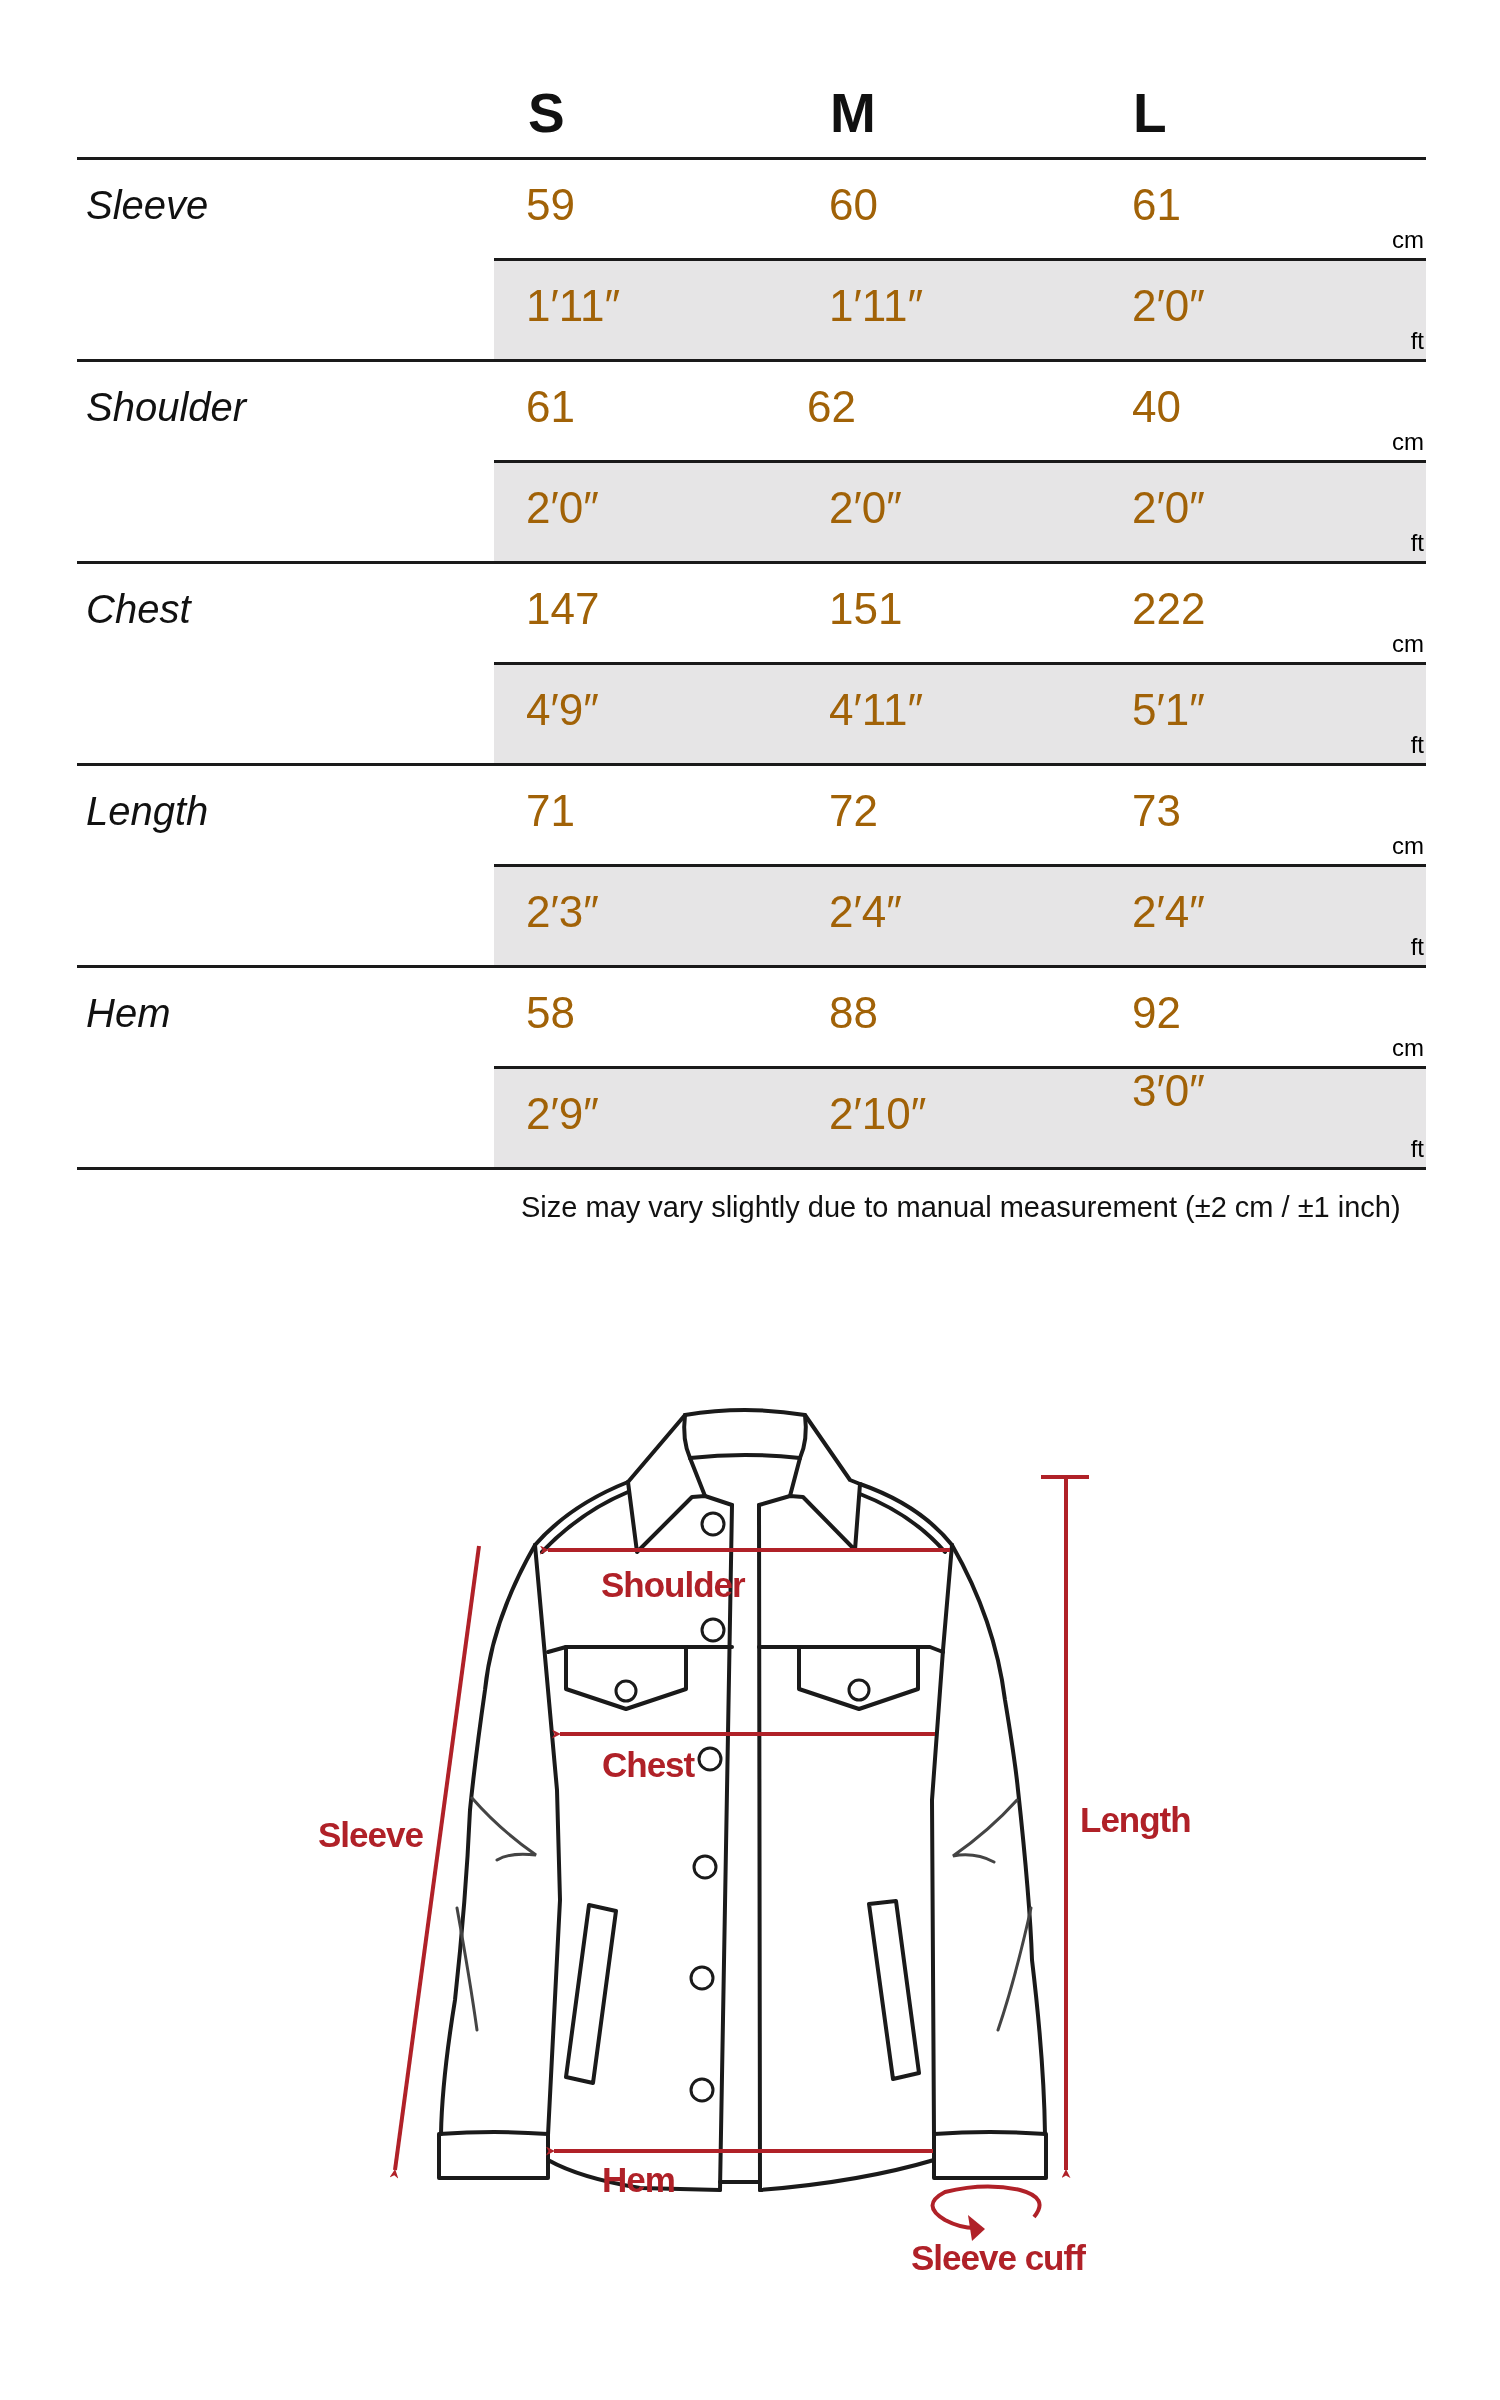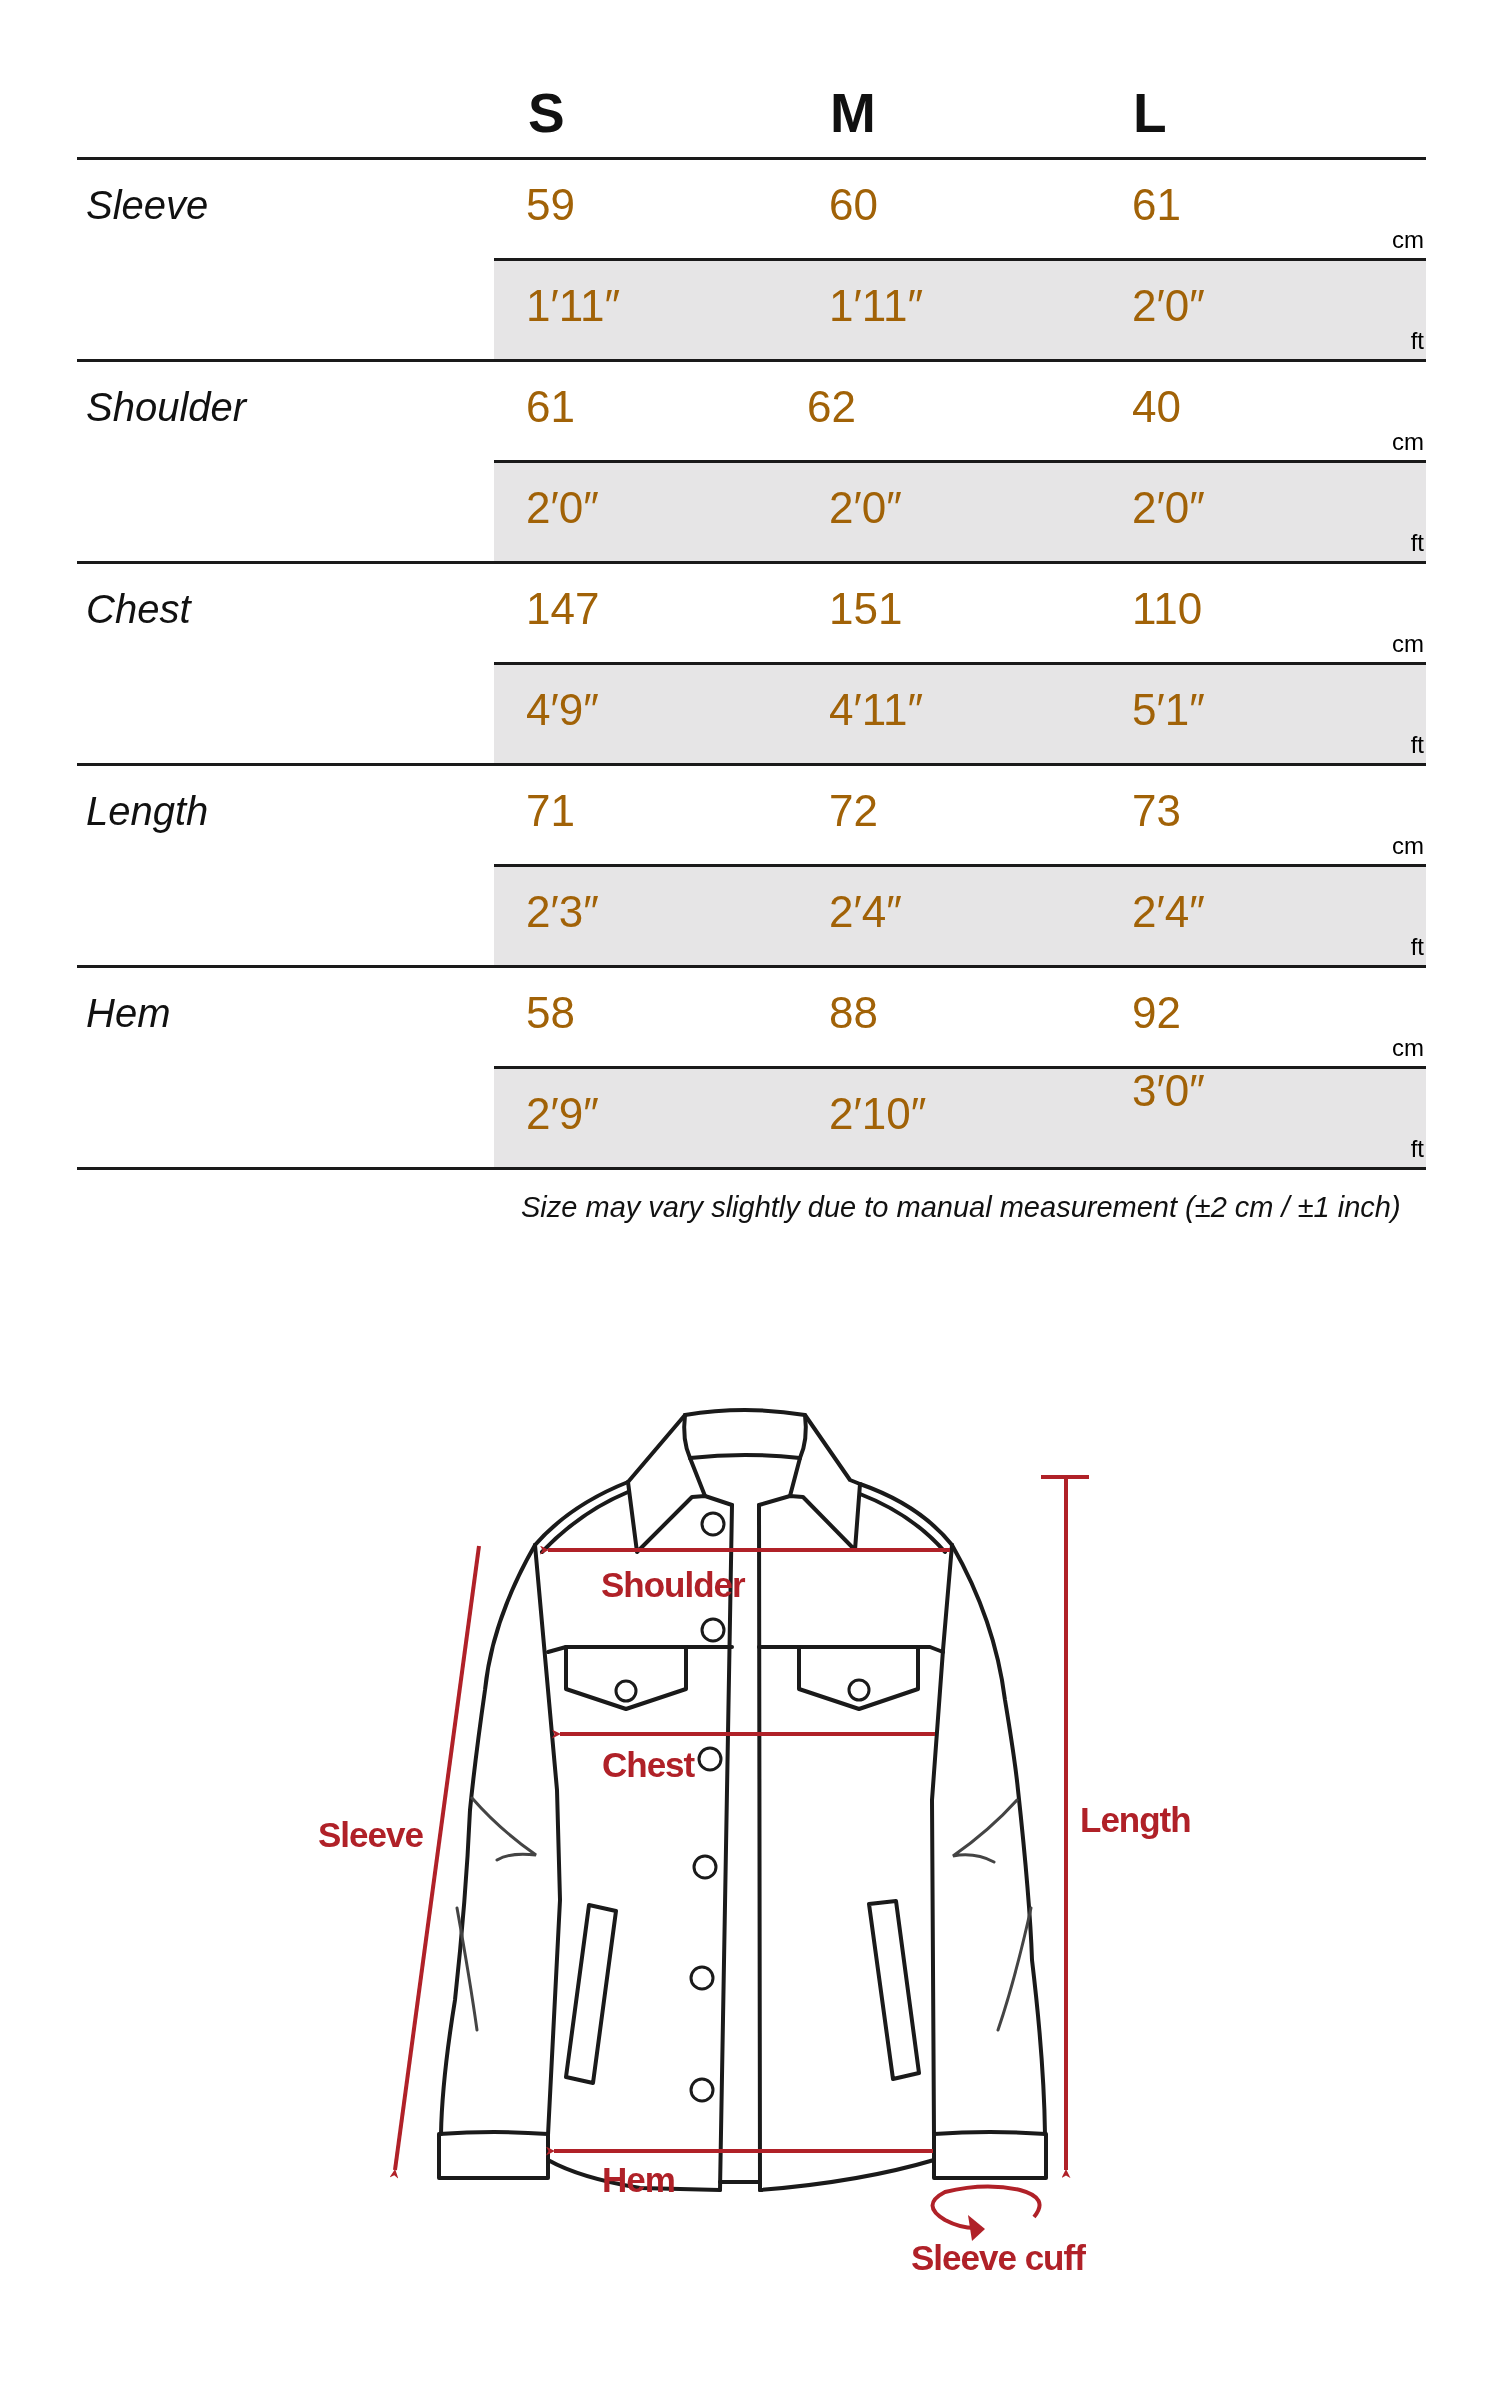--- a/index.html
+++ b/index.html
@@ -4,21 +4,21 @@
 <style>
   html, body { margin: 0; padding: 0; background: #ffffff; }
   body { width: 1500px; height: 2400px; position: relative; overflow: hidden;
          font-family: "Liberation Sans", sans-serif; color: #111; }
   .size-head { position: absolute; top: 80px; font-weight: bold; font-size: 55px; line-height: 66px; color: #111; }
   .hline { position: absolute; height: 3px; background: #1a1a1a; }
   .gray { position: absolute; left: 494px; width: 932px; height: 99px; background: #e6e5e6; }
   .label { position: absolute; left: 86px; font-style: italic; font-size: 40px; line-height: 46px; color: #111; }
   .cell { position: absolute; font-size: 44px; line-height: 46px; color: #a16207; }
   .unit { position: absolute; right: 76px; font-size: 24px; line-height: 28px; color: #000000; margin-top: 20px; }
-  .note { position: absolute; left: 521px; top: 1190px; width: 900px; font-style: italic;
+  .note { position: absolute; left: 521px; top: 1190px; width: 900px; 
           font-size: 29px; line-height: 34px; color: #111; }
   svg.diagram { position: absolute; left: 0; top: 0; }
   .dlabel { position: absolute; font-weight: bold; font-size: 35px; line-height: 40px; color: #b02128; letter-spacing: -1px; }
 </style>
 </head>
 <body>
 
 <div>
 
   <div class="size-head" style="left:528px">S</div>
@@ -65,21 +65,21 @@
     <div class="cell" style="left:526px;top:485px">2′0″</div>
     <div class="cell" style="left:829px;top:485px">2′0″</div>
     <div class="cell" style="left:1132px;top:485px">2′0″</div>
     <div class="unit" style="top:509px">ft</div>
   </div>
 
   <div>
     <div class="label" style="top:586px">Chest</div>
     <div class="cell" style="left:526px;top:586px">147</div>
     <div class="cell" style="left:829px;top:586px">151</div>
-    <div class="cell" style="left:1132px;top:586px">110</div>
+    <div class="cell" style="left:1132px;top:586px">222</div>
     <div class="unit" style="top:610px">cm</div>
     <div class="cell" style="left:526px;top:687px">4′9″</div>
     <div class="cell" style="left:829px;top:687px">4′11″</div>
     <div class="cell" style="left:1132px;top:687px">5′1″</div>
     <div class="unit" style="top:711px">ft</div>
   </div>
 
   <div>
     <div class="label" style="top:788px">Length</div>
     <div class="cell" style="left:526px;top:788px">71</div>

